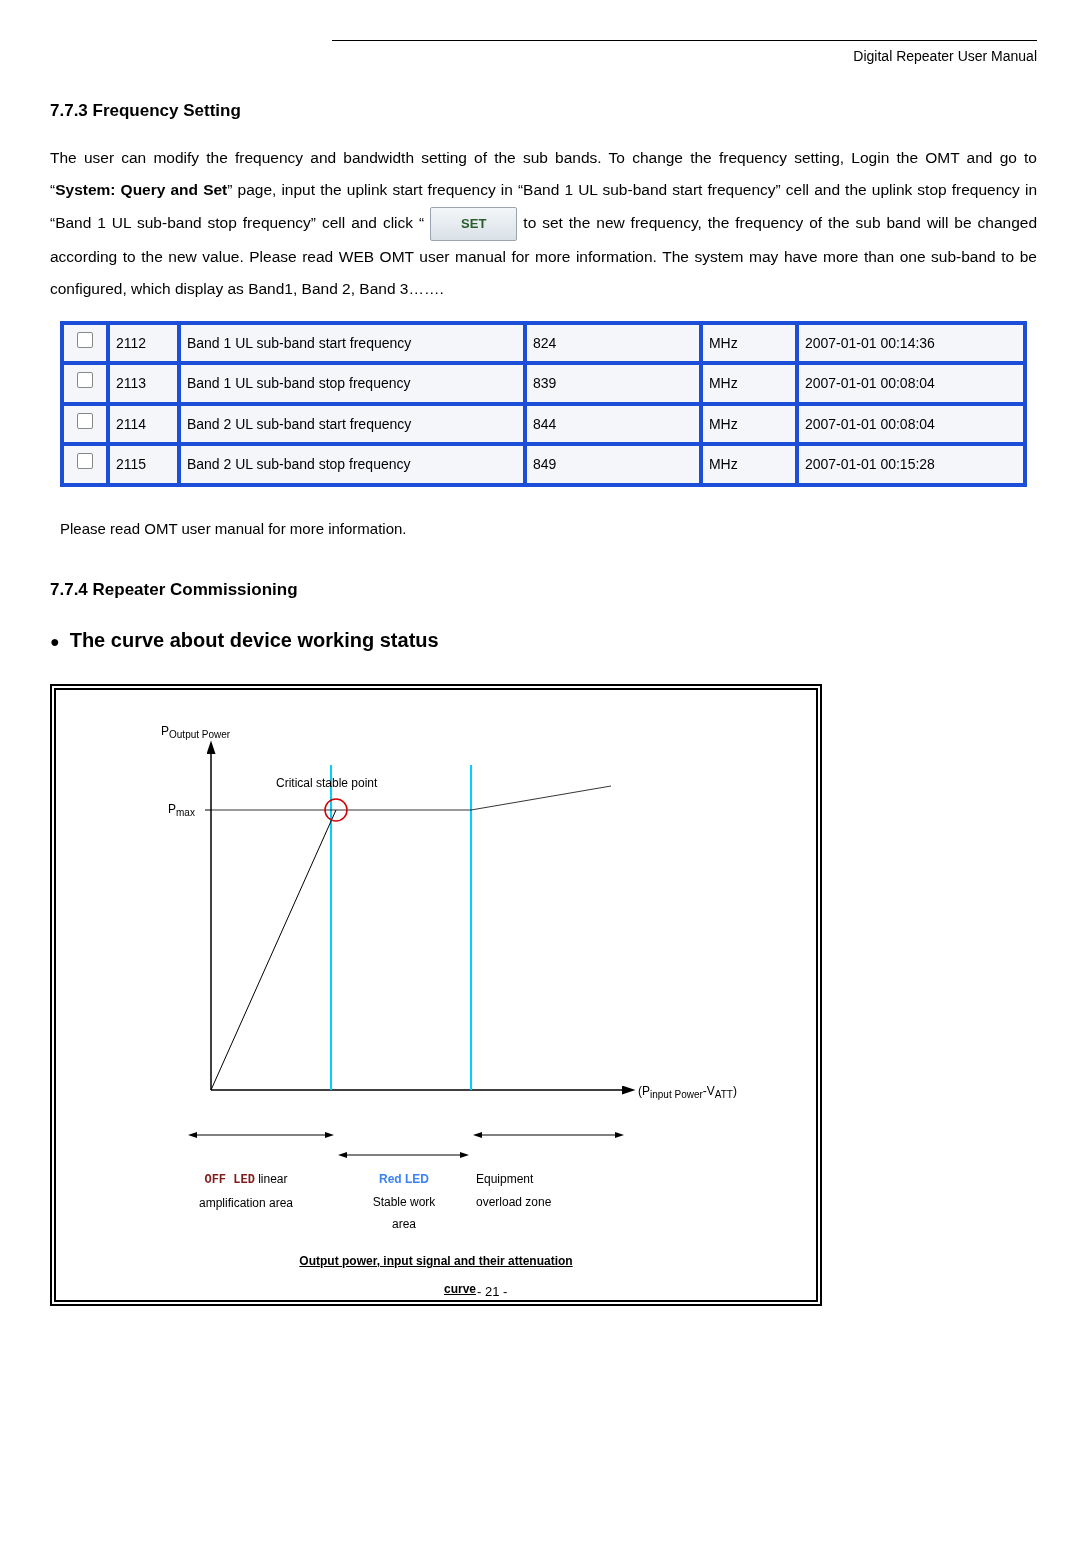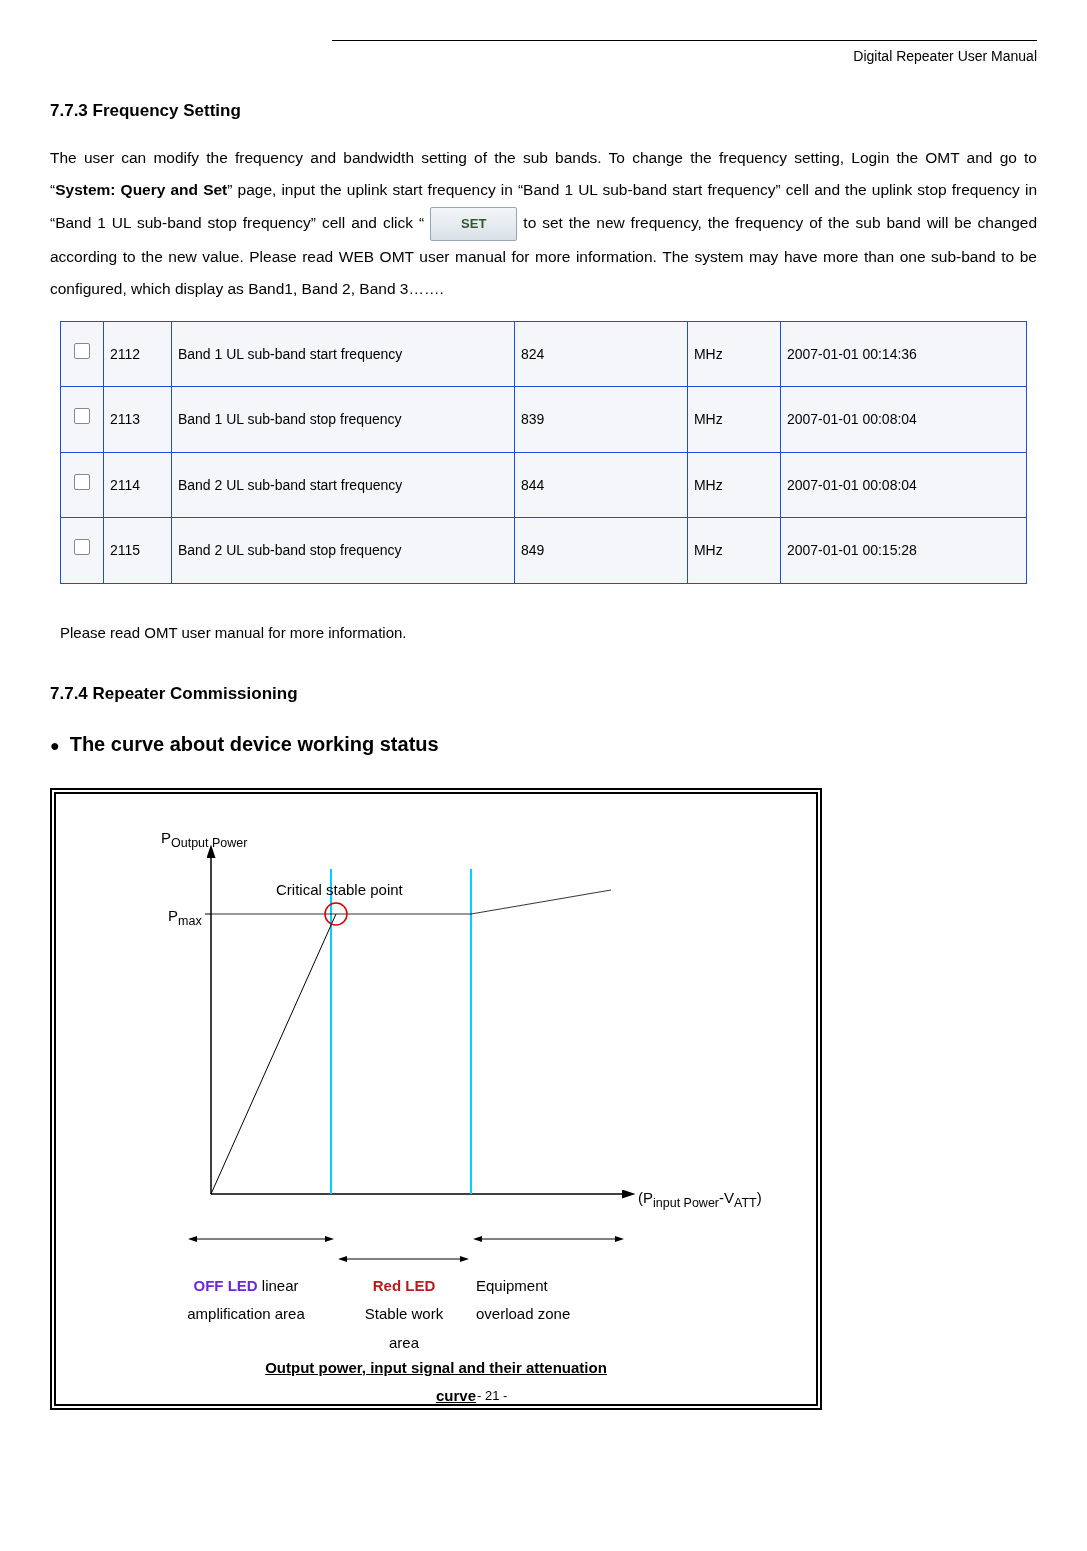--- a/index.html
+++ b/index.html
@@ -45,48 +45,48 @@
     vertical-align: middle;
     border-radius: 2px;
   }
   table.freq-table {
     border-collapse: collapse;
     width: 98%;
     margin: 15px auto;
     font-size: 14px;
   }
   table.freq-table td {
-    border: 1px solid #1d4ed8;
-    padding: 19px 6px;
+    border: 4px solid #1d4ed8;
+    padding: 5px 6px;
     background: #f4f6f9;
     margin-left: 10px;
   }
   .cb { width: 14px; height:14px; border:1px solid #888; background:#fff; display:inline-block; border-radius:2px;}
-  .note { margin: 35px 0 30px 10px; font-size: 15px;}
+  .note { margin: 28px 0 30px 10px; font-size: 15px;}
   .bullet-head {
     font-weight: bold;
     font-size: 20px;
     margin: 15px 0 25px 0;
   }
   .bullet-head::before {
     content: "\25CF";
     font-size: 16px;
     margin-right: 10px;
   }
   .curve-box {
     border: 6px double #000;
     width: 760px;
     height: 610px;
     margin: 10px 0;
     position: relative;
   }
   .curve-svg { position:absolute; left:0; top:0; }
-  .label { position:absolute; font-size:15px; }
-  .blue { color:#6d28d9; font-weight:bold;}
-  .red { color:#b91c1c; font-weight:bold;}
+  .label { position:absolute; font-size:12px; }
+  .blue { color:#7f1d1d; font-weight:bold;font-family:Liberation Mono, monospace;}
+  .red { color:#3b82f6; font-weight:bold;}
   .underline { text-decoration: underline; font-weight:bold;}
 </style>
 </head>
 <body>
 
 <div class="header-line"></div>
 <div class="header-right">Digital Repeater User Manual</div>
 
 <div class="sec-heading">7.7.3 Frequency Setting</div>
 

